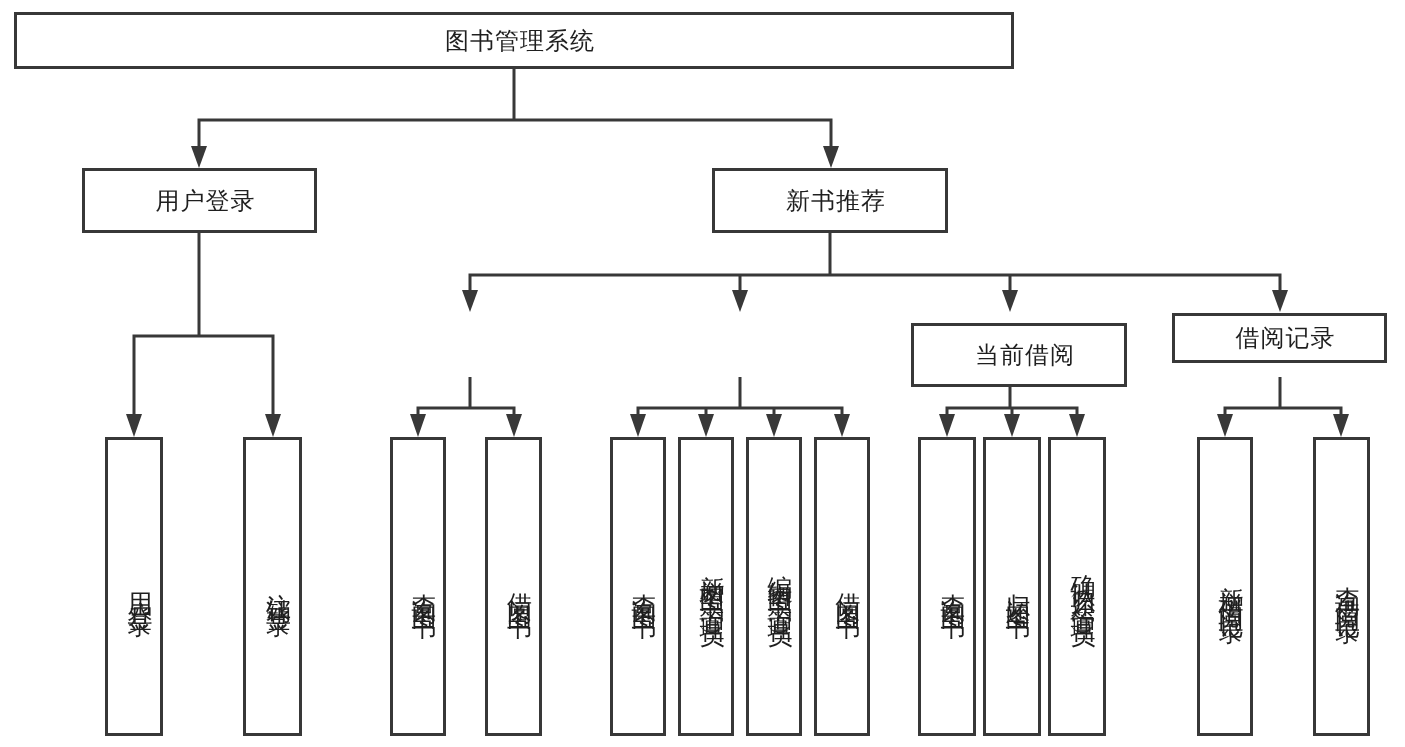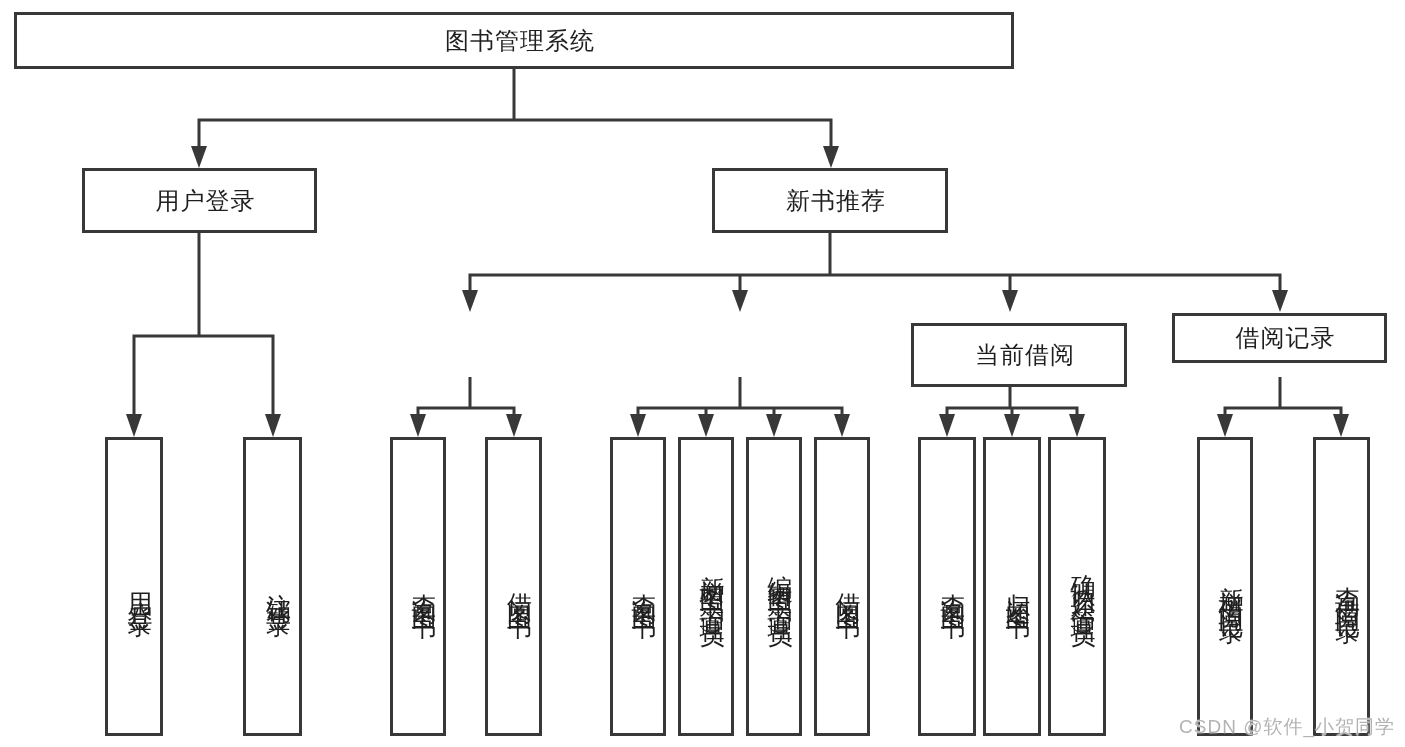--- a/index.html
+++ b/index.html
@@ -155,15 +155,14 @@
     <span class="v-label">确认归还（管理员）</span>
   </div>
 
   <div class="box" style="left:1197px; top:437px; width:56px; height:299px;">
     <span class="v-label">新增借阅记录</span>
   </div>
   <div class="box" style="left:1313px; top:437px; width:57px; height:299px;">
     <span class="v-label">查询借阅记录</span>
   </div>
 
-  <div class="watermark">CSDN @软件_小贺同学</div>
 
 </div>
 
 </body></html>

